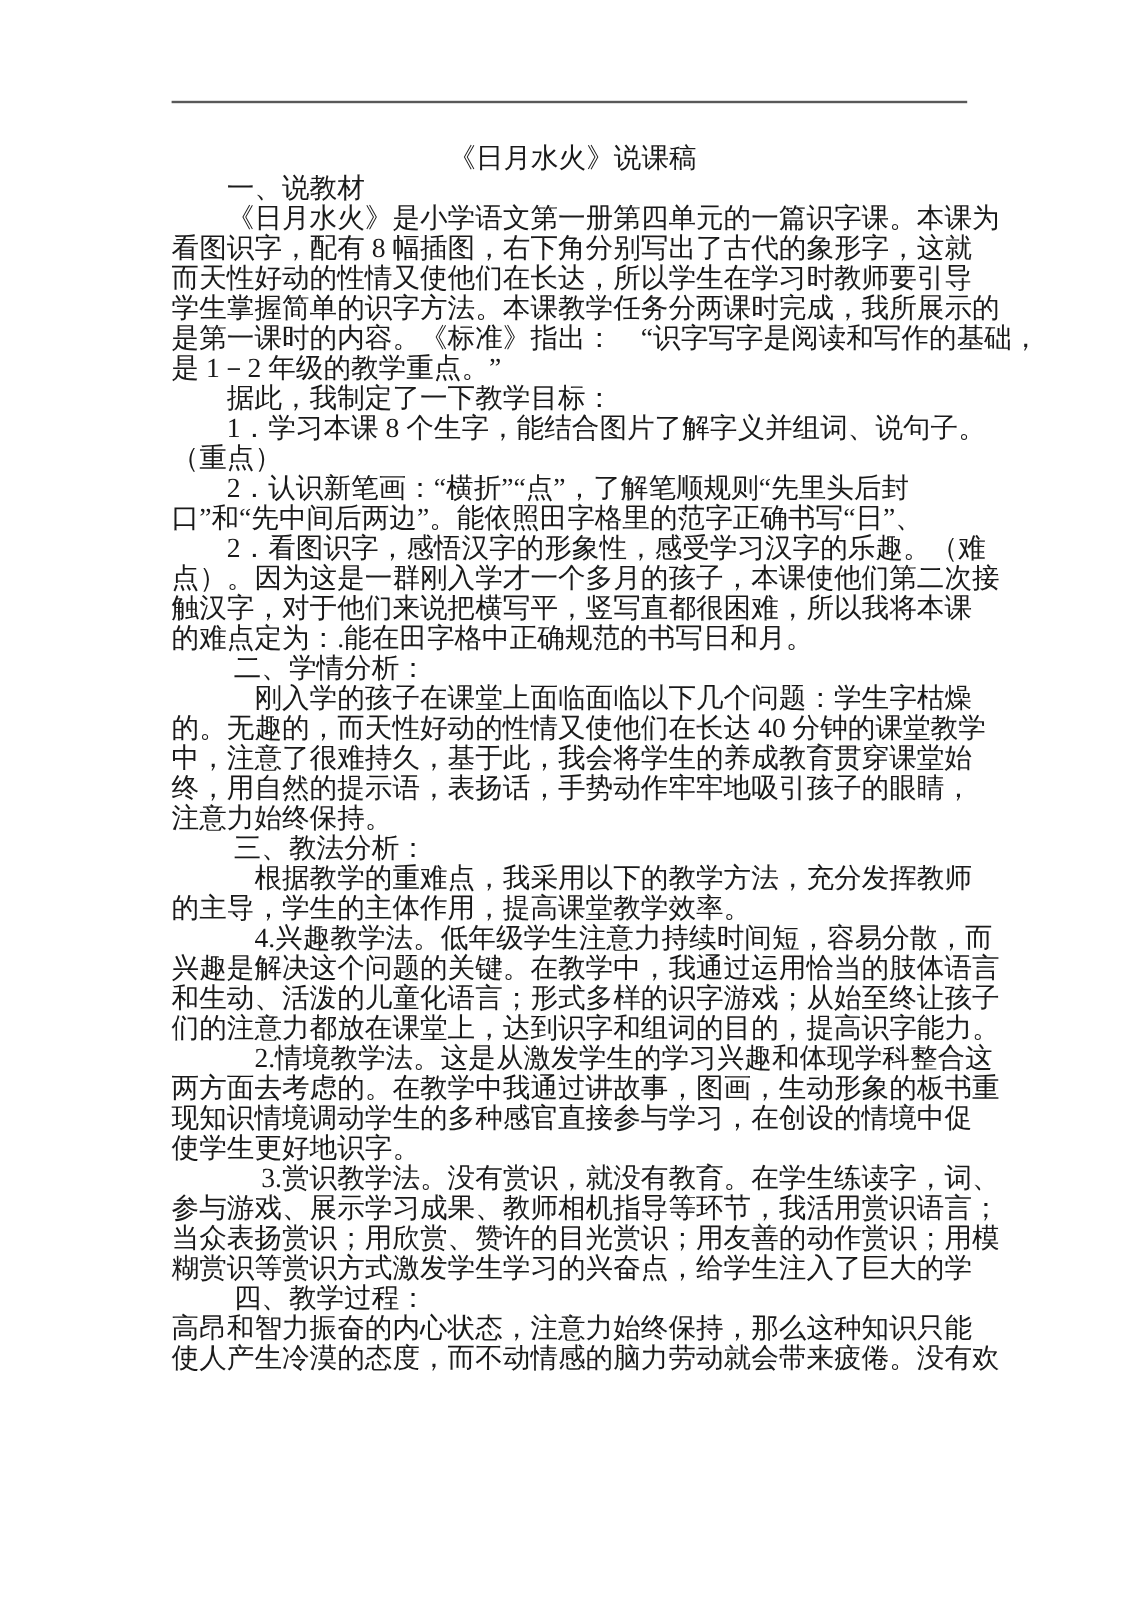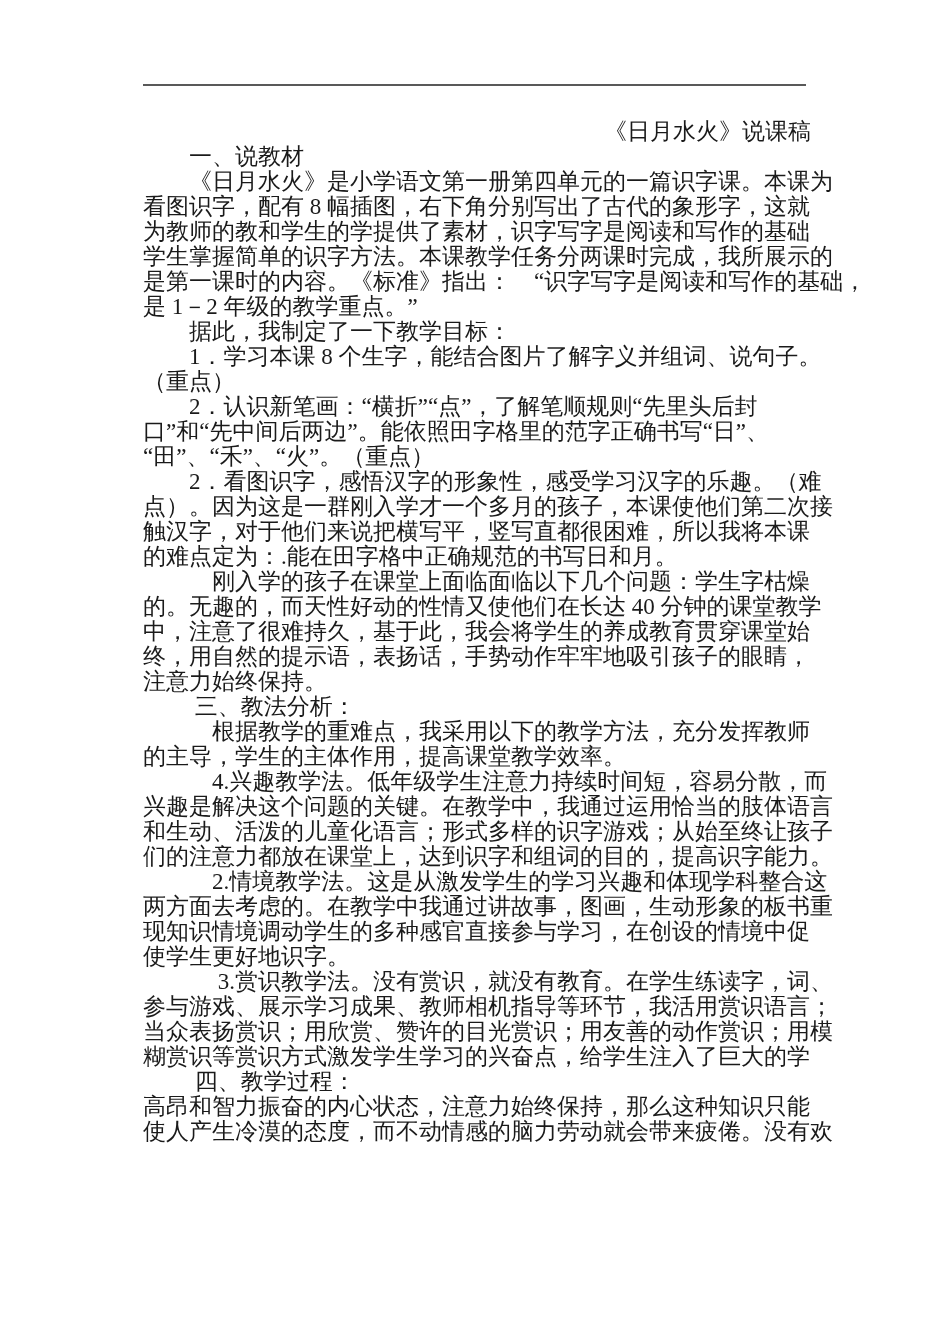--- a/index.html
+++ b/index.html
@@ -30,51 +30,51 @@
     position: absolute;
     left: 143px;
     top: 119px;
     width: 668px;
     color: var(--text-color, #1a1a1a);
     font-size: 23px;
     line-height: 25px;
     letter-spacing: 0;
   }
   .doc-title {
-    text-align: right;
+    text-align: center;
     white-space: pre;
   }
   .doc-line {
     white-space: pre;
   }
 </style>
 </head>
 <body>
 
 <div class="page">
   <div class="header-rule"></div>
   <div class="doc">
     <div class="doc-title">《日月水火》说课稿</div>
     <div class="doc-line">　　一、说教材</div>
       <div class="doc-line">　　《日月水火》是小学语文第一册第四单元的一篇识字课。本课为</div>
       <div class="doc-line">看图识字，配有 8 幅插图，右下角分别写出了古代的象形字，这就</div>
-      <div class="doc-line">为教师的教和学生的学提供了素材，识字写字是阅读和写作的基础</div>
+      <div class="doc-line">而天性好动的性情又使他们在长达，所以学生在学习时教师要引导</div>
       <div class="doc-line">学生掌握简单的识字方法。本课教学任务分两课时完成，我所展示的</div>
       <div class="doc-line">是第一课时的内容。《标准》指出：　“识字写字是阅读和写作的基础，</div>
       <div class="doc-line">是 1－2 年级的教学重点。”</div>
       <div class="doc-line">　　据此，我制定了一下教学目标：</div>
       <div class="doc-line">　　1．学习本课 8 个生字，能结合图片了解字义并组词、说句子。</div>
       <div class="doc-line">（重点）</div>
       <div class="doc-line">　　2．认识新笔画：“横折”“点”，了解笔顺规则“先里头后封</div>
       <div class="doc-line">口”和“先中间后两边”。能依照田字格里的范字正确书写“日”、</div>
-      <div class="doc-line">“田”、“禾”、“火”。（重点）</div>
       <div class="doc-line">　　2．看图识字，感悟汉字的形象性，感受学习汉字的乐趣。（难</div>
       <div class="doc-line">点）。因为这是一群刚入学才一个多月的孩子，本课使他们第二次接</div>
       <div class="doc-line">触汉字，对于他们来说把横写平，竖写直都很困难，所以我将本课</div>
       <div class="doc-line">的难点定为：.能在田字格中正确规范的书写日和月。</div>
+      <div class="doc-line">　　 二、学情分析：</div>
       <div class="doc-line">　　　刚入学的孩子在课堂上面临面临以下几个问题：学生字枯燥</div>
       <div class="doc-line">的。无趣的，而天性好动的性情又使他们在长达 40 分钟的课堂教学</div>
       <div class="doc-line">中，注意了很难持久，基于此，我会将学生的养成教育贯穿课堂始</div>
       <div class="doc-line">终，用自然的提示语，表扬话，手势动作牢牢地吸引孩子的眼睛，</div>
       <div class="doc-line">注意力始终保持。</div>
       <div class="doc-line">　　 三、教法分析：</div>
       <div class="doc-line">　　　根据教学的重难点，我采用以下的教学方法，充分发挥教师</div>
       <div class="doc-line">的主导，学生的主体作用，提高课堂教学效率。</div>
       <div class="doc-line">　　　4.兴趣教学法。低年级学生注意力持续时间短，容易分散，而</div>
       <div class="doc-line">兴趣是解决这个问题的关键。在教学中，我通过运用恰当的肢体语言</div>

